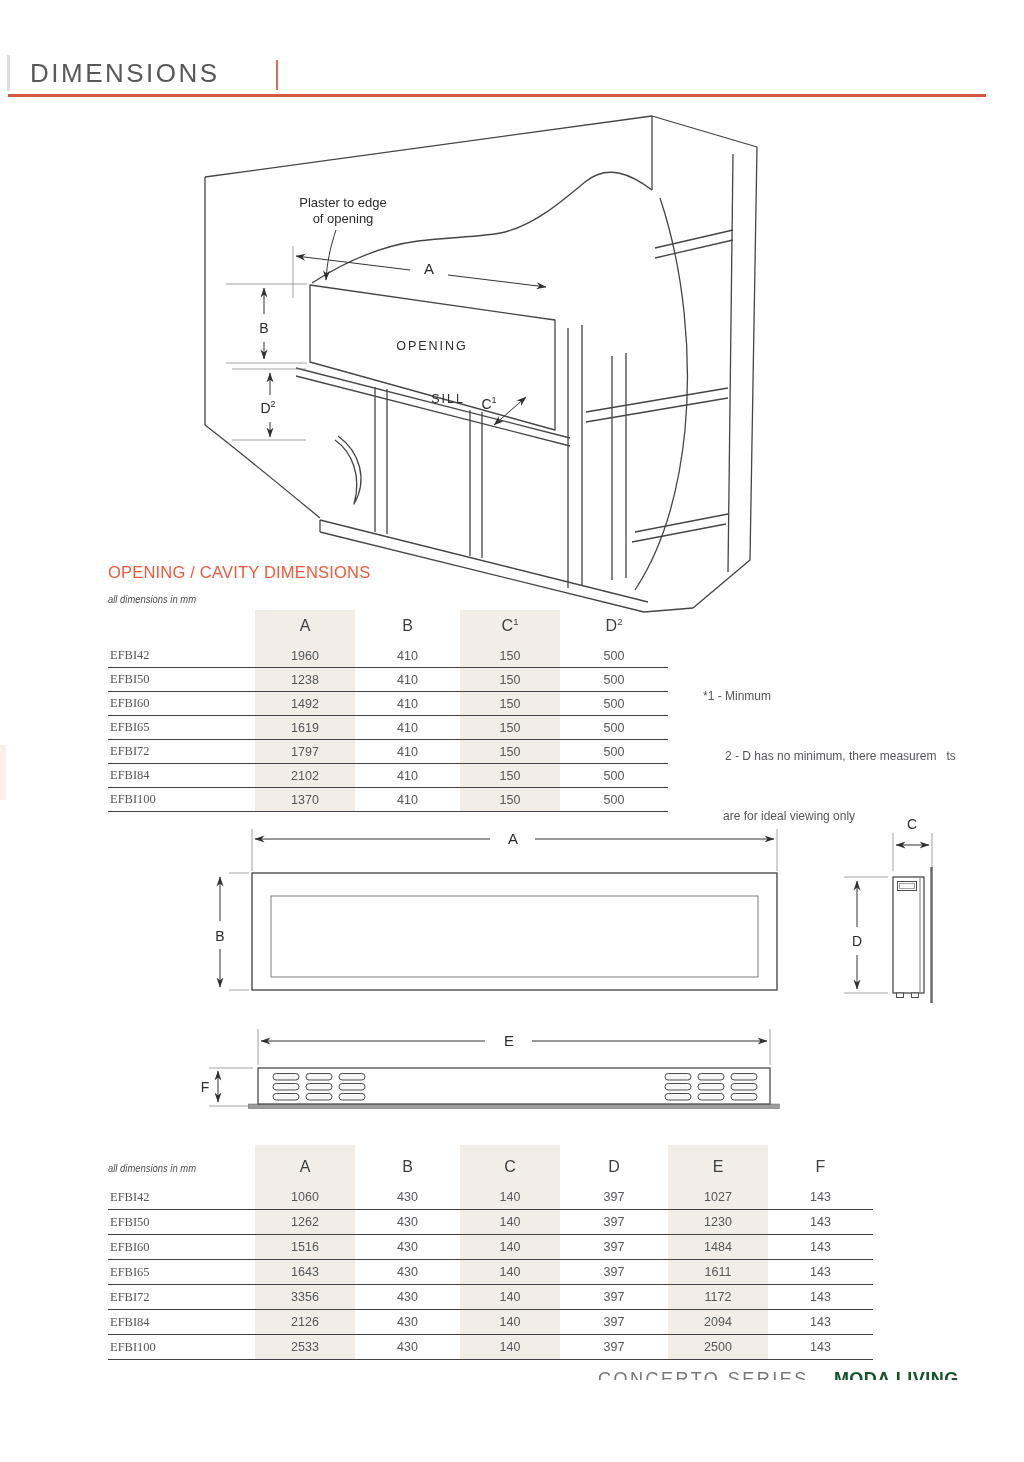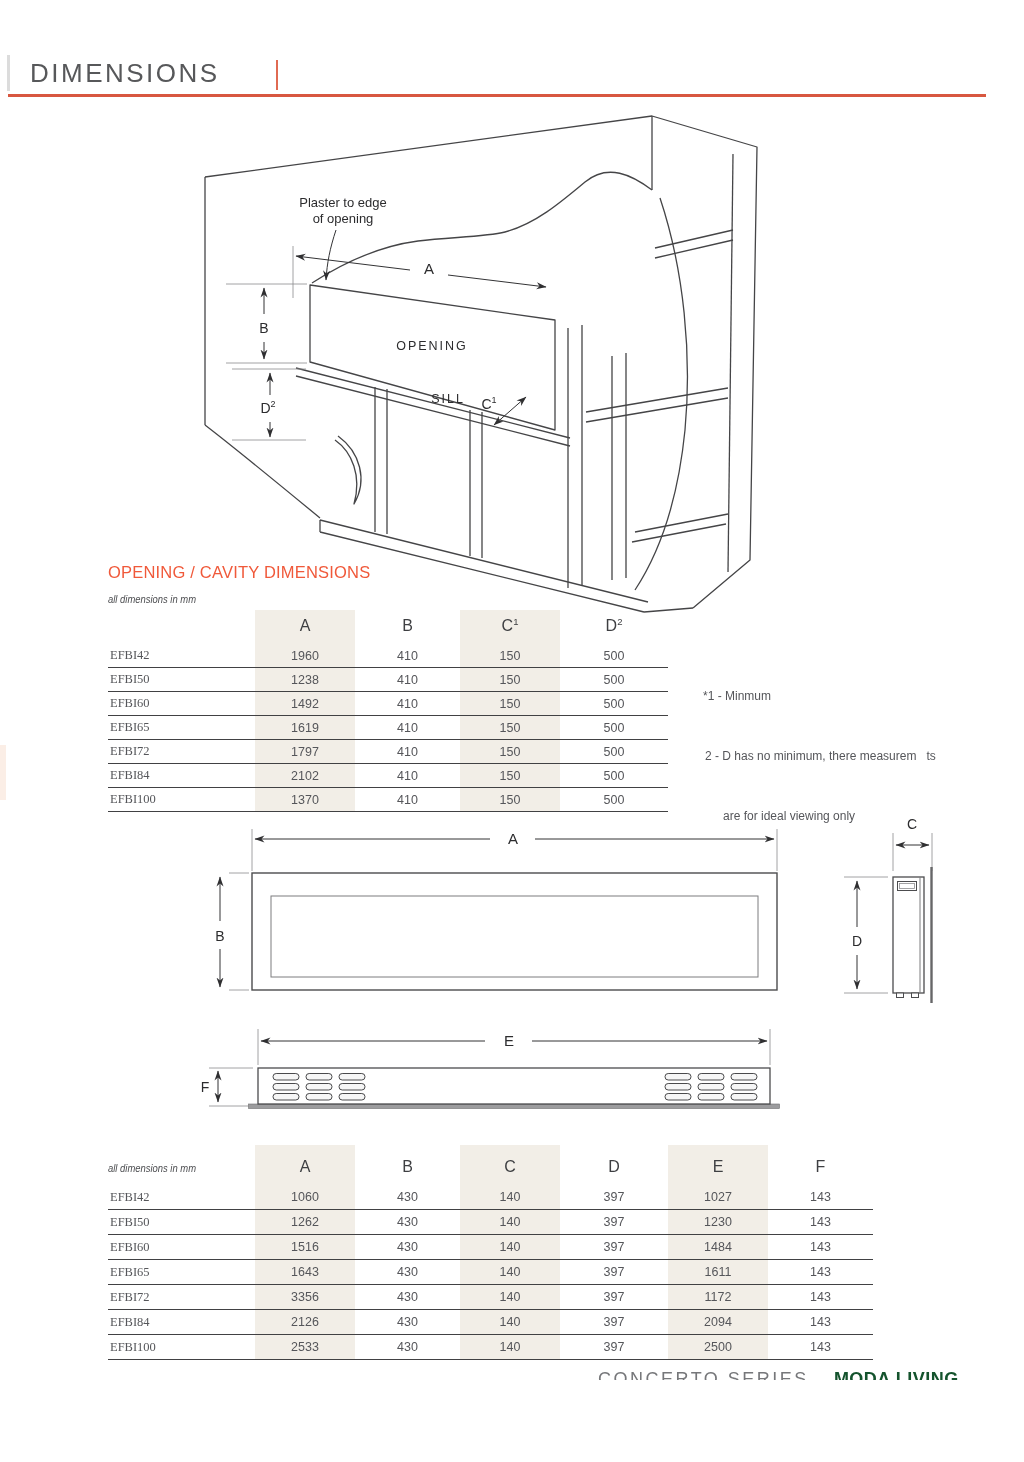--- a/index.html
+++ b/index.html
@@ -22,21 +22,21 @@
   table.dim-table th{font-weight:normal;font-size:16px;color:#3e3f42;
                      vertical-align:bottom;padding:0 0 9px 0;text-align:center;}
   table.dim-table th.lbl{text-align:left;}
   table.dim-table td{height:23px;text-align:center;border-bottom:1px solid #414143;padding:0;}
   table.dim-table td.model{text-align:left;padding-left:2px;font-family:Liberation Serif, serif;}
   table.dim-table sup{font-size:9.5px;}
   #unit-table td{height:24px;}
   
   .notes{font-size:12px;color:#55565a;line-height:20px;white-space:pre;}
   .notes .n1{margin-left:0;}
-  .notes .n2{margin-left:2px;}
+  .notes .n2{margin-left:22px;}
   .notes .n3{margin-left:20px;}
   
   .footer{display:flex;align-items:baseline;gap:25px;}
   .footer .series{font-size:18px;letter-spacing:2.5px;color:#76777a;}
   .footer .brand{font-size:18px;font-weight:bold;color:#14532d;letter-spacing:0.5px;}
   svg{overflow:visible;}
   svg text{font-family:"Liberation Sans",sans-serif;fill:#2c2c2e;}
 </style>
 </head>
 <body>

